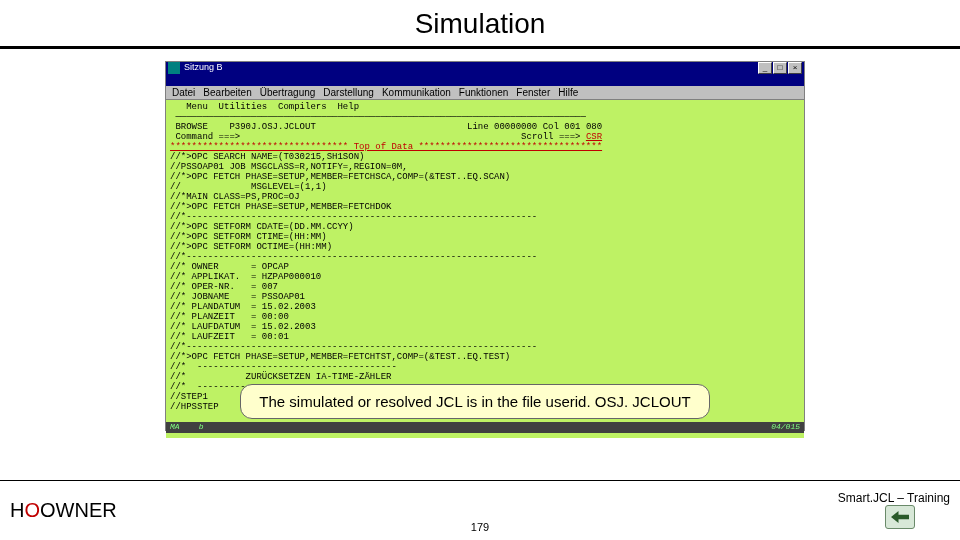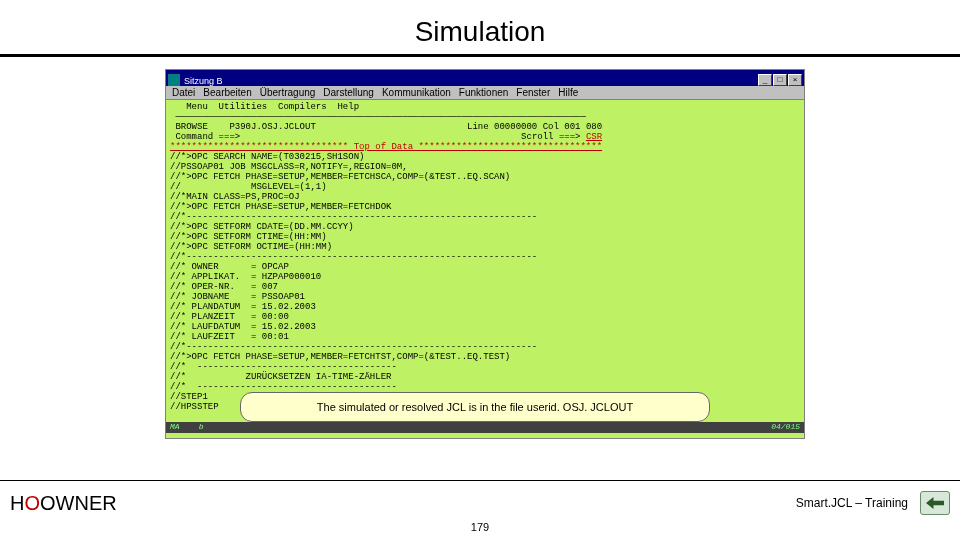--- a/index.html
+++ b/index.html
@@ -1,37 +1,37 @@
 <!DOCTYPE html>
 <html><head>
 <meta charset="utf-8">
 <style>
   * { margin: 0; padding: 0; box-sizing: border-box; }
   html, body { width: 960px; height: 540px; font-family: Arial, sans-serif; background: #fff; overflow: hidden; }
   .slide { width: 960px; height: 540px; position: relative; }
-  .title-bar { text-align: center; padding: 16px 0 4px; }
+  .title-bar { text-align: center; padding: 8px 0 4px; }
   .title-bar h1 { font-size: 28px; font-weight: normal; color: #000; }
   .hr-thick { height: 3px; background: #000; margin: 2px 0 0; }
   .hr-thin { height: 1px; background: #000; margin: 0; }
 
   .center-area { position: relative; width: 960px; height: 420px; }
   .window { position: absolute; left: 165px; top: 12px; width: 640px; height: 370px; border: 1px solid #808080; background: #c0c0c0; }
-  .win-titlebar { height: 16px; background: linear-gradient(#000080,#000080); display: flex; align-items: flex-end; padding: 0 2px; }
+  .win-titlebar { height: 24px; background: linear-gradient(#000080,#000080); display: flex; align-items: flex-start; padding: 0 2px; }
   .win-titlebar .sys-icon { width: 12px; height: 12px; background: #008080; margin-right: 4px; }
   .win-titlebar .win-title { color: #fff; font-size: 9px; font-family: "Tahoma", sans-serif; }
   .win-titlebar .btns { margin-left: auto; display: flex; gap: 1px; }
   .win-titlebar .btn { width: 14px; height: 12px; background: #c0c0c0; border: 1px solid #fff; border-right-color: #404040; border-bottom-color: #404040; font-size: 8px; line-height: 9px; text-align: center; color:#000; }
 
   .win-menubar { height: 14px; background: #c0c0c0; display: flex; gap: 8px; padding: 0 6px; font-size: 10px; color: #000; align-items: center; border-bottom: 1px solid #808080;}
 
   .term { background: #bef264; width: 100%; height: calc(100% - 30px); font-family: "Courier New", monospace; font-size: 9px; line-height: 10px; padding: 2px 4px; color: #000; white-space: pre; overflow: hidden; position: relative;}
   .term .red { color: #c00000; text-decoration: underline; }
   .term-status { position: absolute; bottom: 5px; left: 0; right: 0; height: 11px; background: #404040; color: #80ff80; font-size: 8px; padding: 0 4px; display: flex; justify-content: space-between; font-style: italic; }
 
-  .callout { position: absolute; left: 240px; top: 335px; width: 470px; background: #ffffcc; border: 1px solid #666; border-radius: 12px; padding: 8px 12px; text-align: center; font-size: 11px; color: #000; }
+  .callout { position: absolute; left: 240px; top: 335px; width: 470px; background: #ffffcc; border: 1px solid #666; border-radius: 12px; padding: 8px 12px; text-align: center; font-size: 15px; color: #000; }
 
   .footer { position: absolute; bottom: 0; left: 0; right: 0; height: 60px; }
   .footer .hr-thin { margin-bottom: 4px; }
   .footer-row { display: flex; align-items: center; justify-content: space-between; padding: 6px 10px 0; }
   .logo { font-size: 20px; font-weight: normal; display: flex; align-items: center; }
   .logo .h { color: #000; }
   .logo .o { color: #c00000; }
   .logo .r { color: #000; }
   .page-num { font-size: 11px; color: #000; position: absolute; left: 50%; transform: translateX(-50%); bottom: 7px;}
   .course { font-size: 12px; color: #000; }
@@ -110,21 +110,21 @@
   </div>
 
   <div class="footer">
     <div class="hr-thin"></div>
     <div class="footer-row">
       <div class="logo">
         <span class="h">H</span>
           <span class="o">O</span>
           <span class="r">OWNER</span>
       </div>
-      <div style="display:flex;align-items:center;">
+      <div style="display:flex;align-items:center;flex-direction:column;">
         <span class="course">Smart.JCL – Training</span>
         <span class="back-btn">
           <svg viewBox="0 0 24 16">
               <path d="M10 0 L0 8 L10 16 L10 11 L24 11 L24 5 L10 5 Z" fill="#2a5a2a"></path>
             </svg>
         </span>
       </div>
     </div>
     <div class="page-num">179</div>
   </div>

